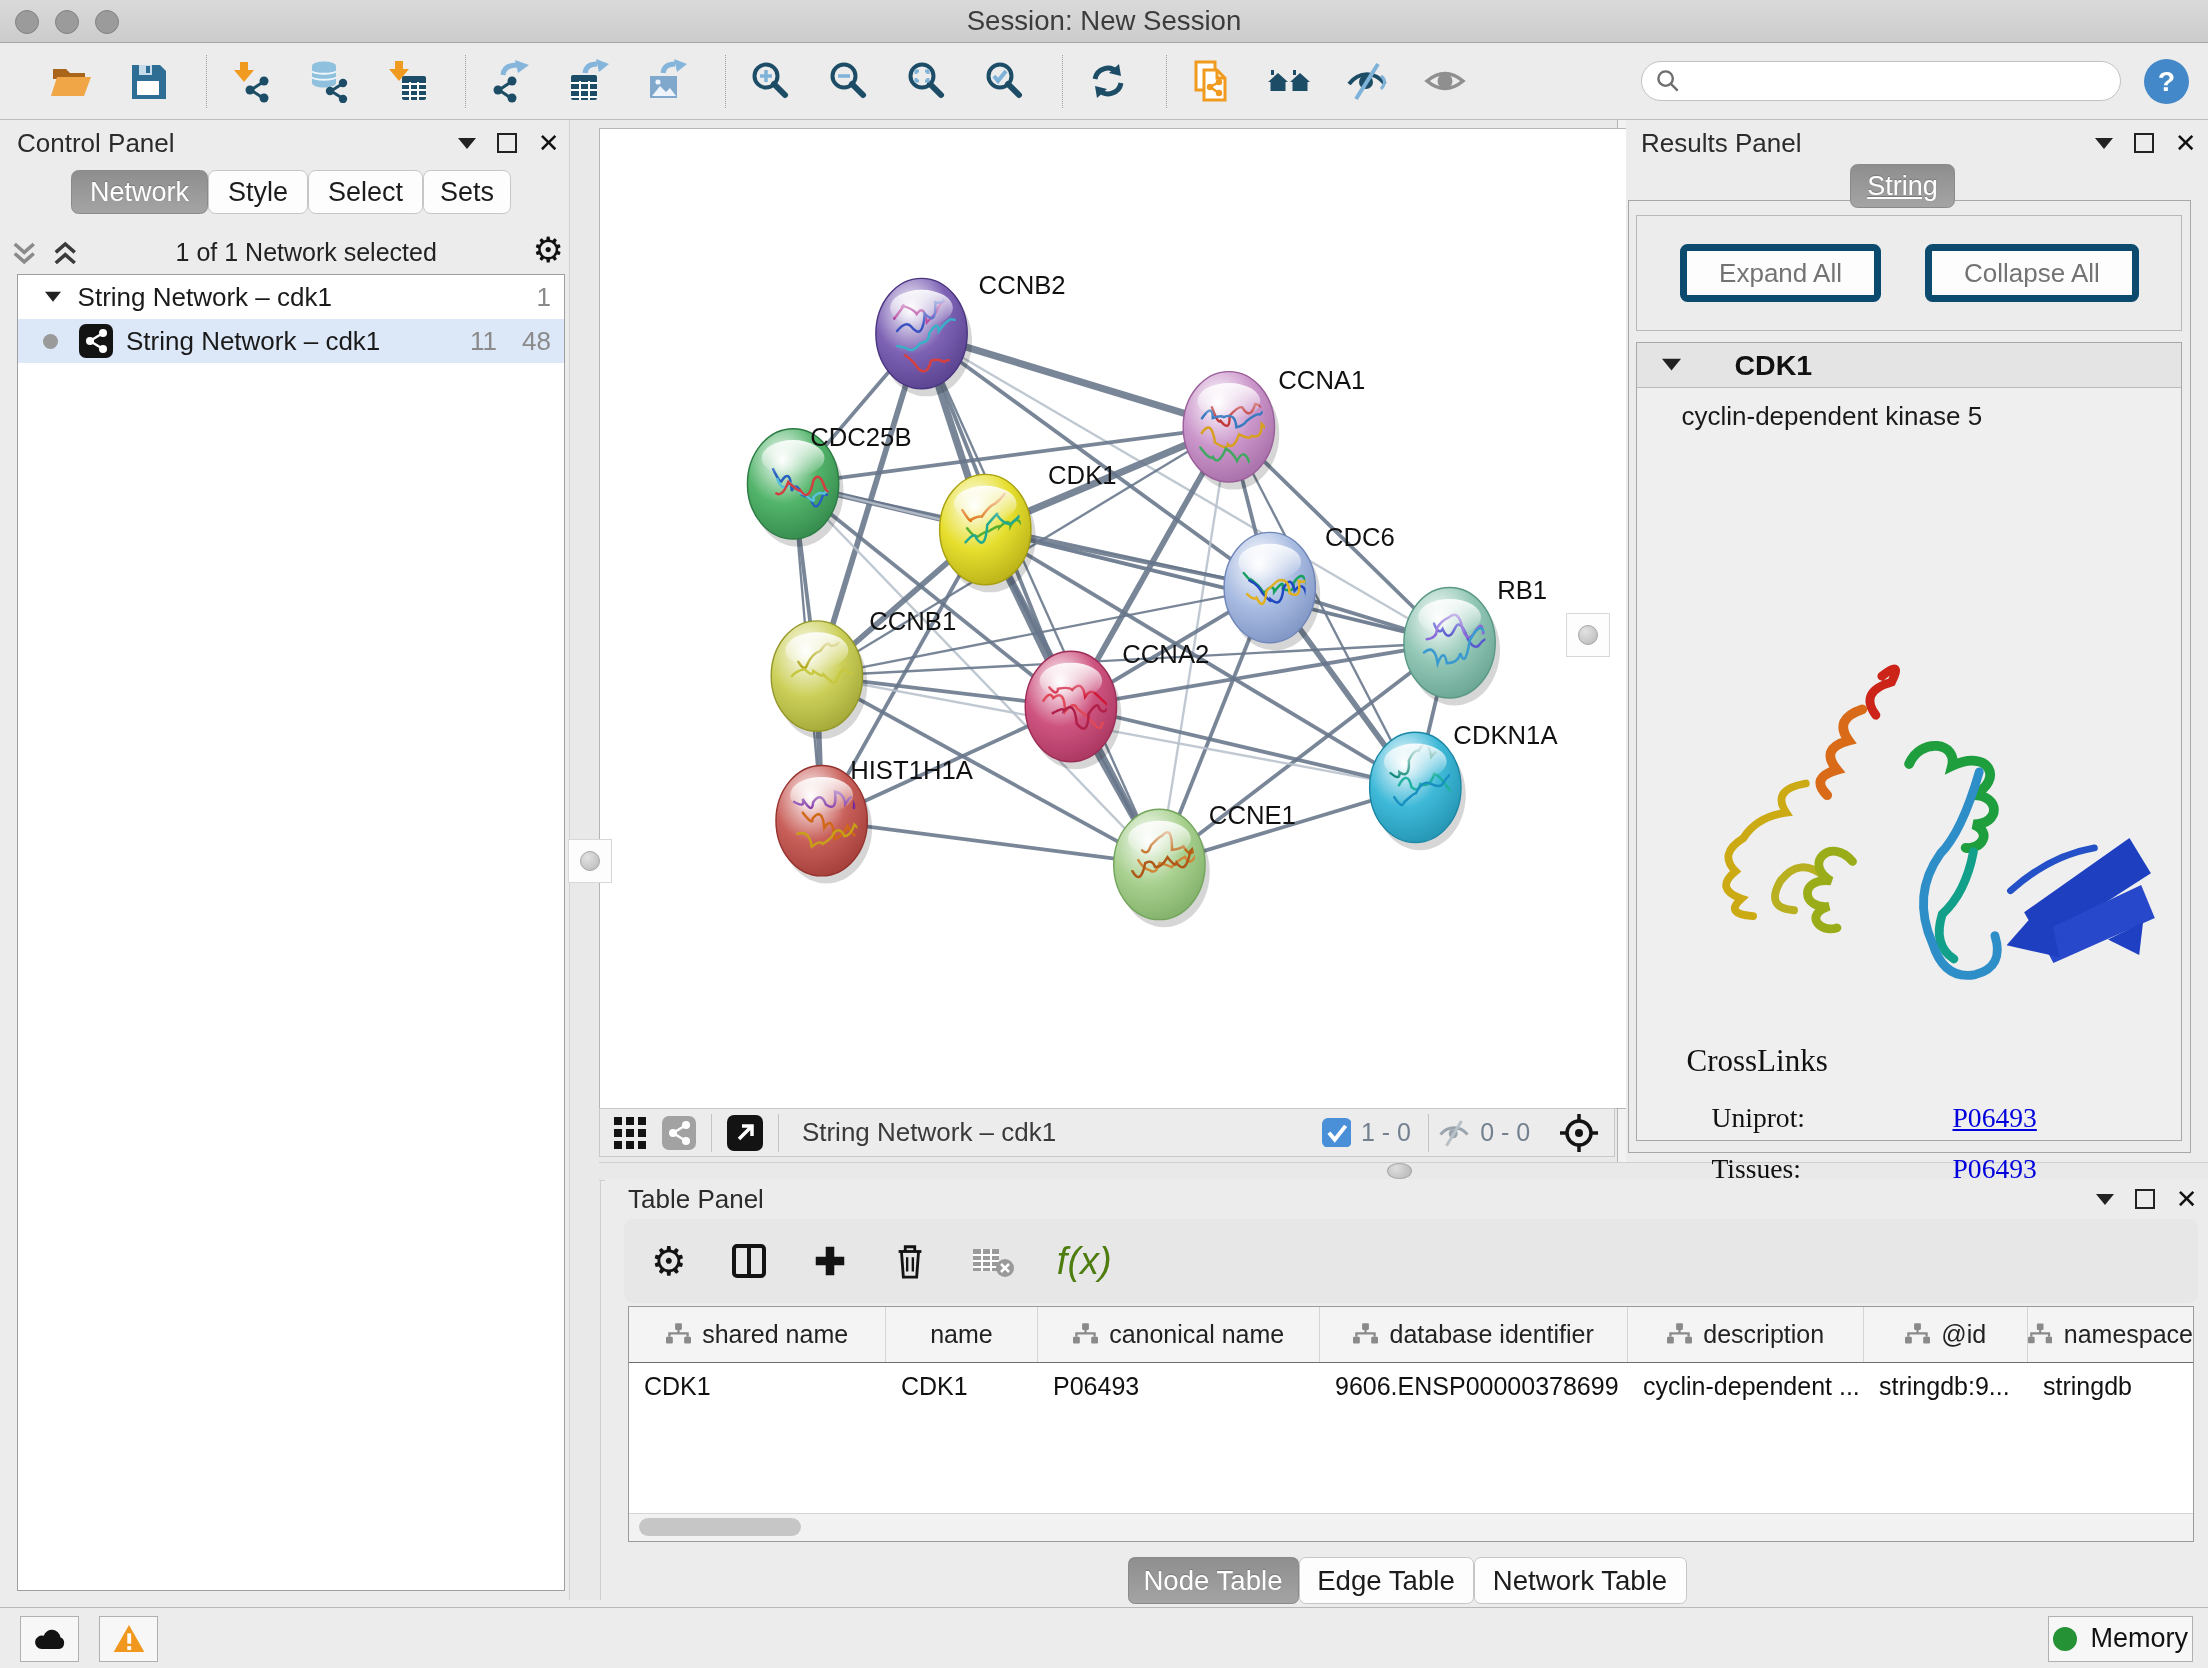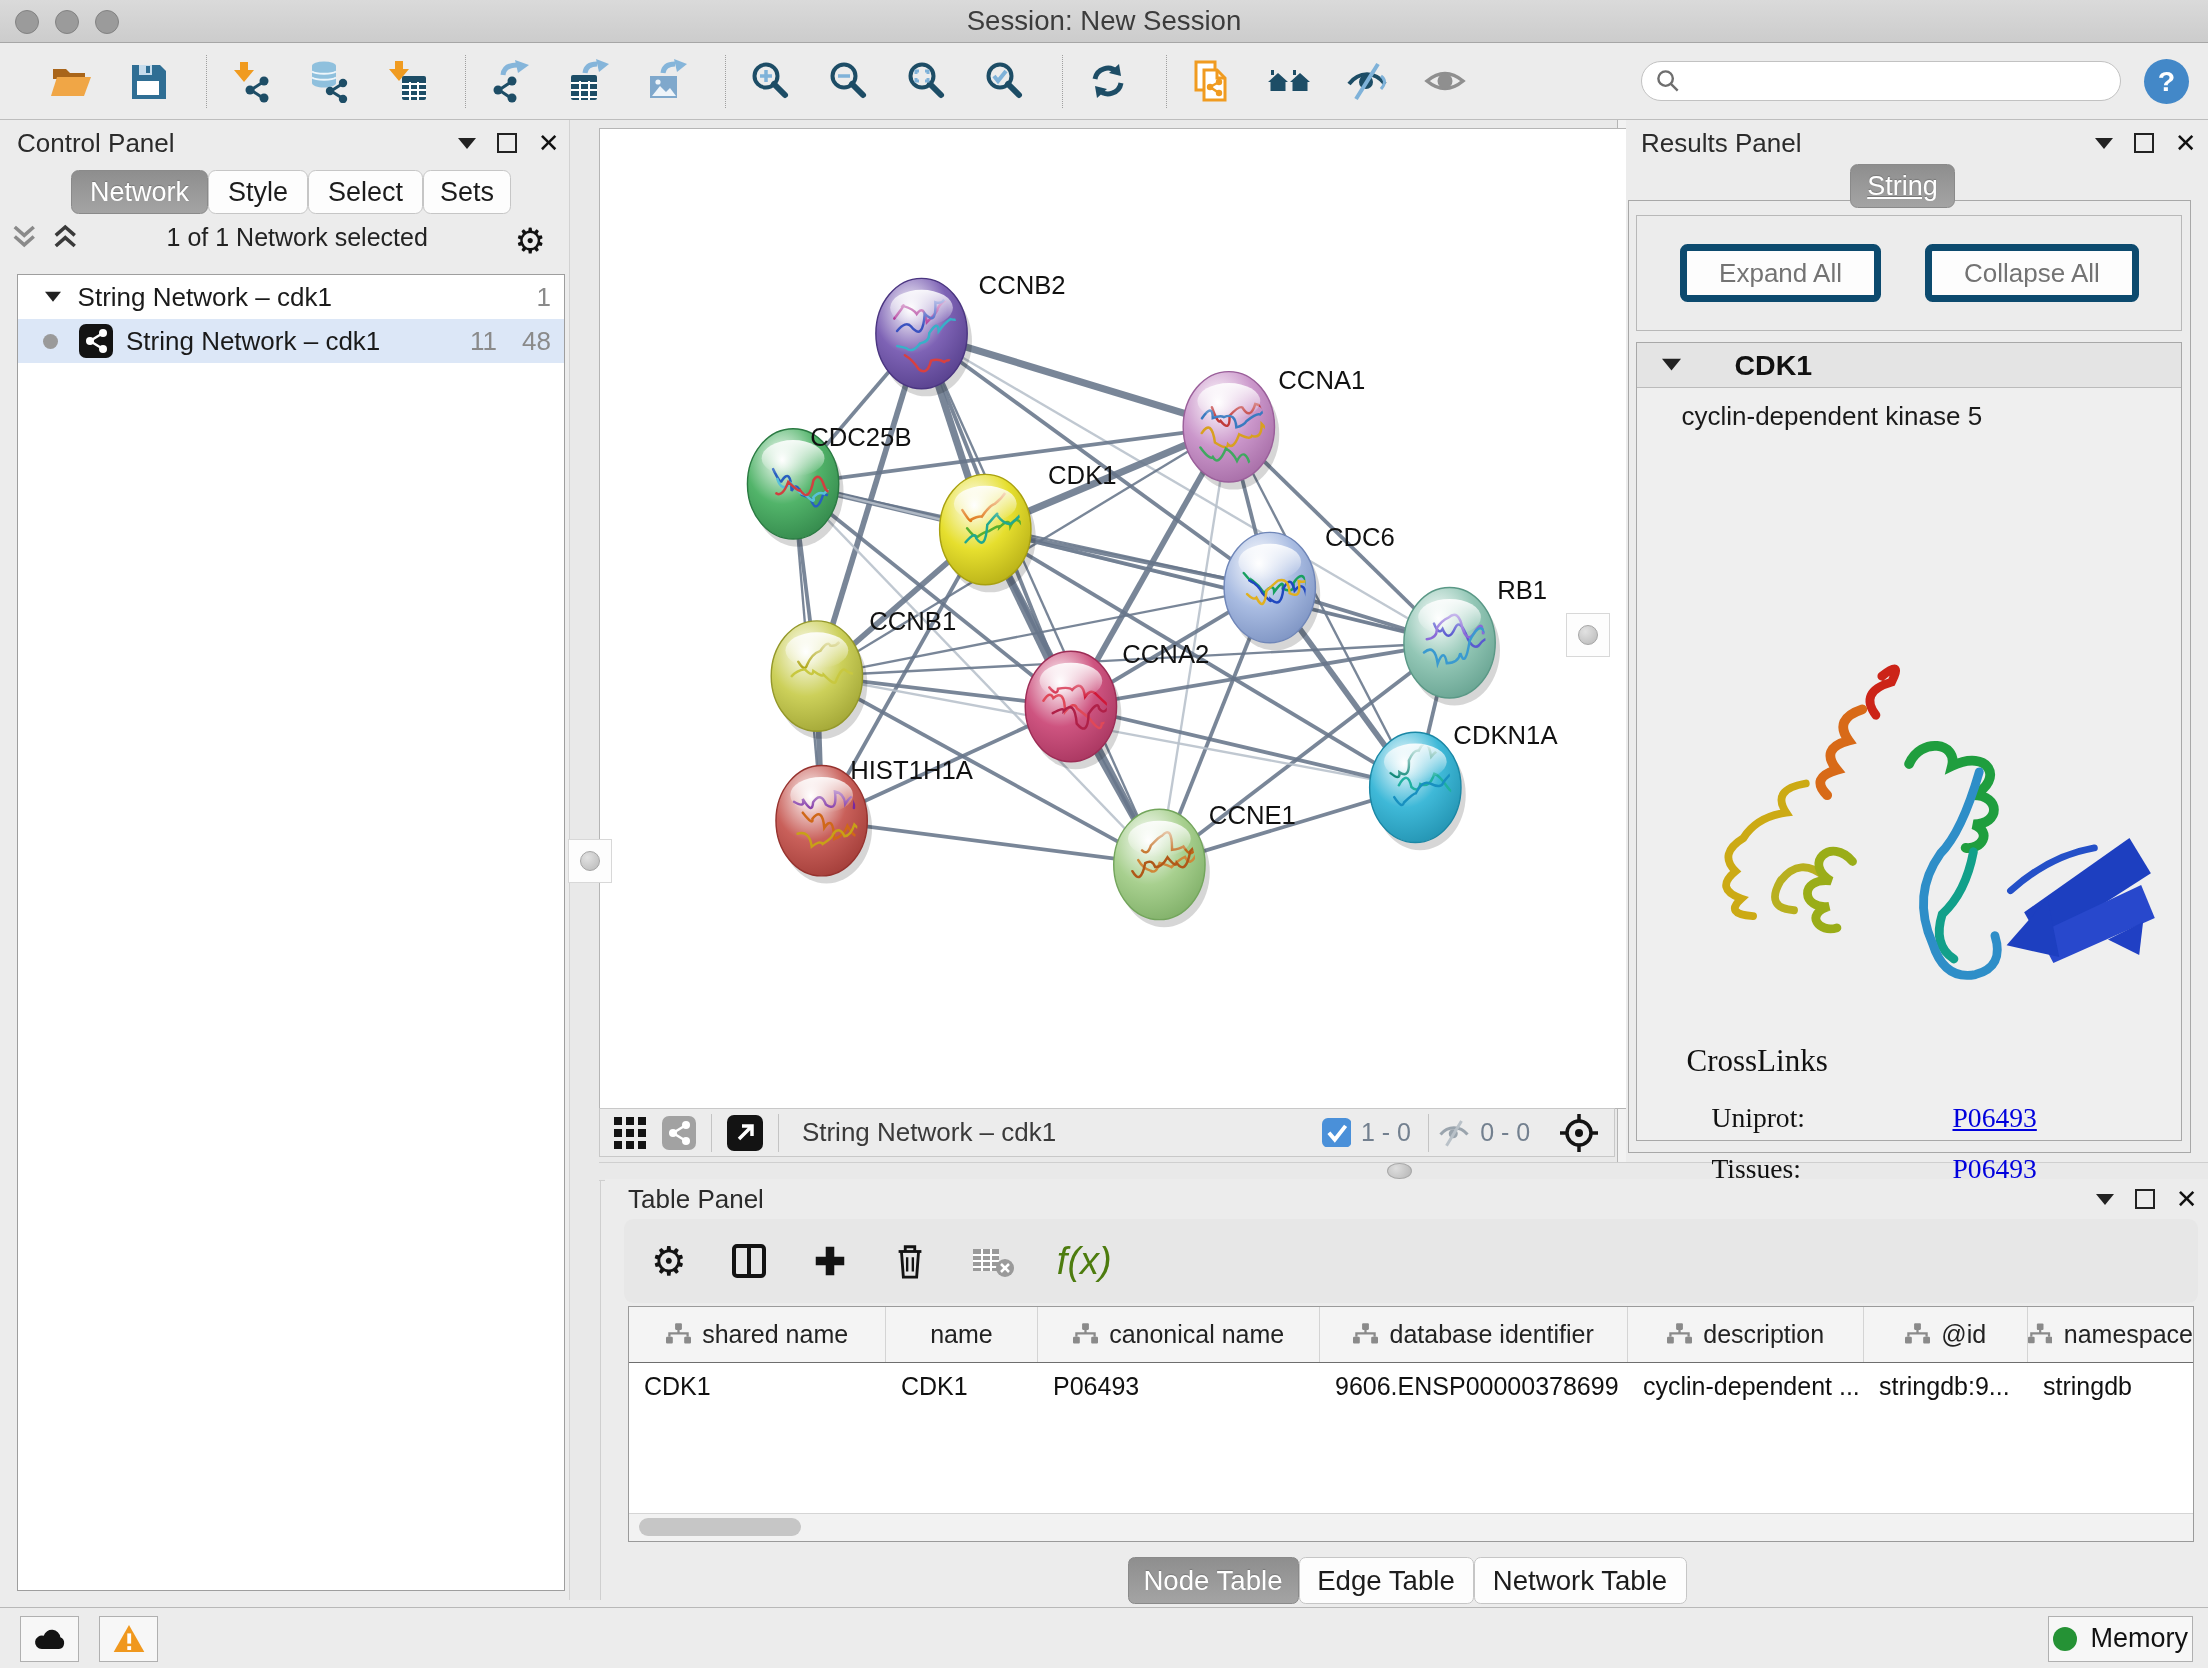--- a/index.html
+++ b/index.html
@@ -24,21 +24,21 @@
   .tri-down{width:0;height:0;border-left:9.5px solid transparent;border-right:9.5px solid transparent;border-top:11.4px solid #222;}
   .sq{width:16px;height:16px;border:2.4px solid #222;}
   .xx{font-size:26px;font-weight:bold;color:#111;line-height:1;}
   .tab{height:44px;display:flex;align-items:center;justify-content:center;font-size:27px;border:1px solid #c6c6c6;background:#fdfdfd;color:#1c1c1c;border-radius:7.6px;box-sizing:border-box;}
   .tab.active{background:linear-gradient(#8e8e8e,#a4a4a4);color:#fff;text-shadow:0 -1px 1px #777;border-color:#8a8a8a;}
   
   .control-panel{left:0;top:120px;width:569px;height:1480px;background:#ececec;}
   .cp-head{position:absolute;left:17px;right:9.5px;top:7.6px;}
   .cp-tabs{position:absolute;left:71px;top:50px;display:flex;}
   .cp-tabs .tab{border-radius:7.6px;}
-  .cp-row{position:absolute;left:9.5px;right:23px;top:103px;height:44px;display:flex;align-items:flex-start;}
+  .cp-row{position:absolute;left:9.5px;right:5px;top:103px;height:44px;display:flex;align-items:flex-end;}
   .cp-row .status{flex:1;text-align:center;font-size:25px;color:#222;}
   .gear{font-size:35px;color:#111;line-height:1;}
   .netlist{position:absolute;left:17px;right:3.8px;top:154px;bottom:9.5px;background:#fff;border:1.9px solid #9e9e9e;}
   .treerow{display:flex;align-items:center;height:44px;font-size:26px;color:#1a1a1a;padding:0 13.3px;}
   .treerow .cnt{margin-left:auto;color:#8a8a8a;}
   .treerow.sel{background:#dce7f7;}
   .dot-marker{width:15px;height:15px;border-radius:50%;background:#9a9a9a;margin:0 21px 0 11.4px;}
   .badge{width:34px;height:34px;margin-right:13.3px;}
   
   .vsplit-left{left:569px;top:120px;width:30px;height:1480px;background:#e9e9e9;border-left:1px solid #d2d2d2;border-right:1px solid #cfcfcf;}

